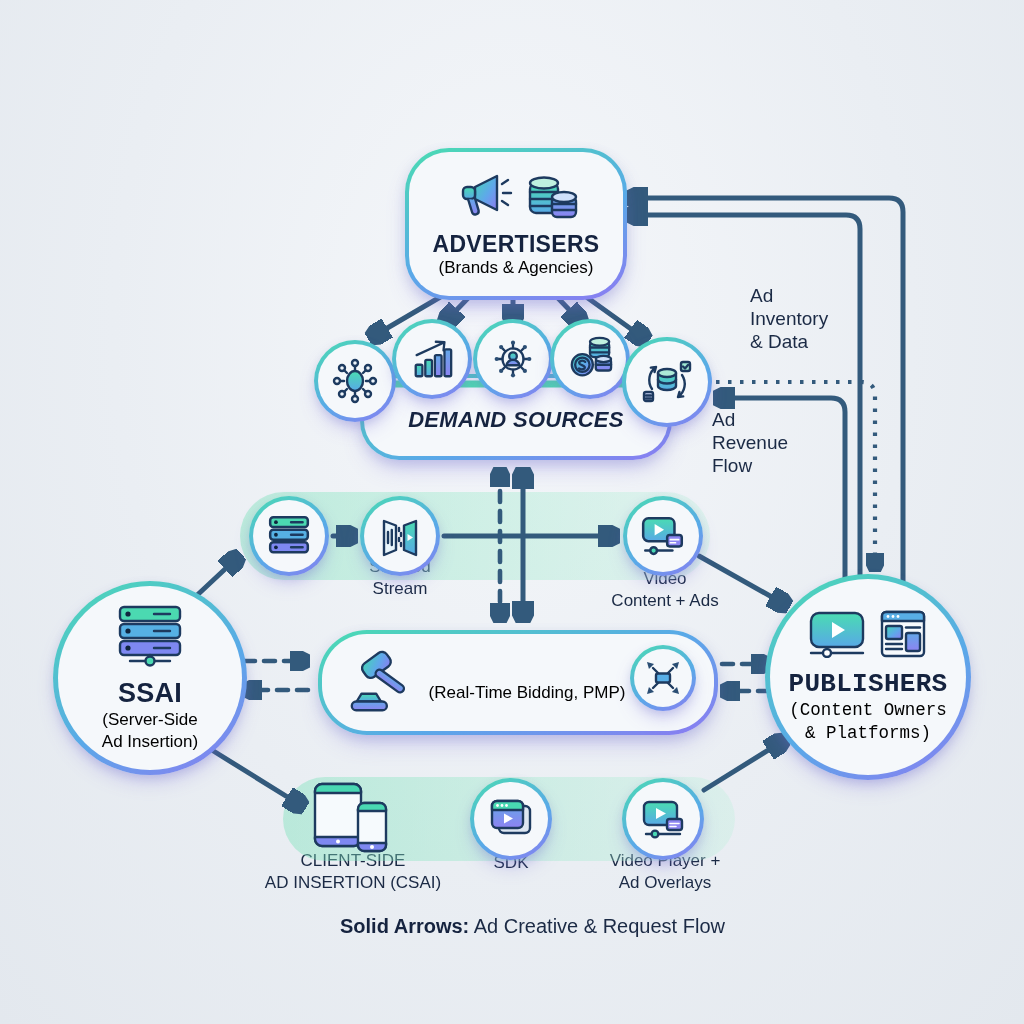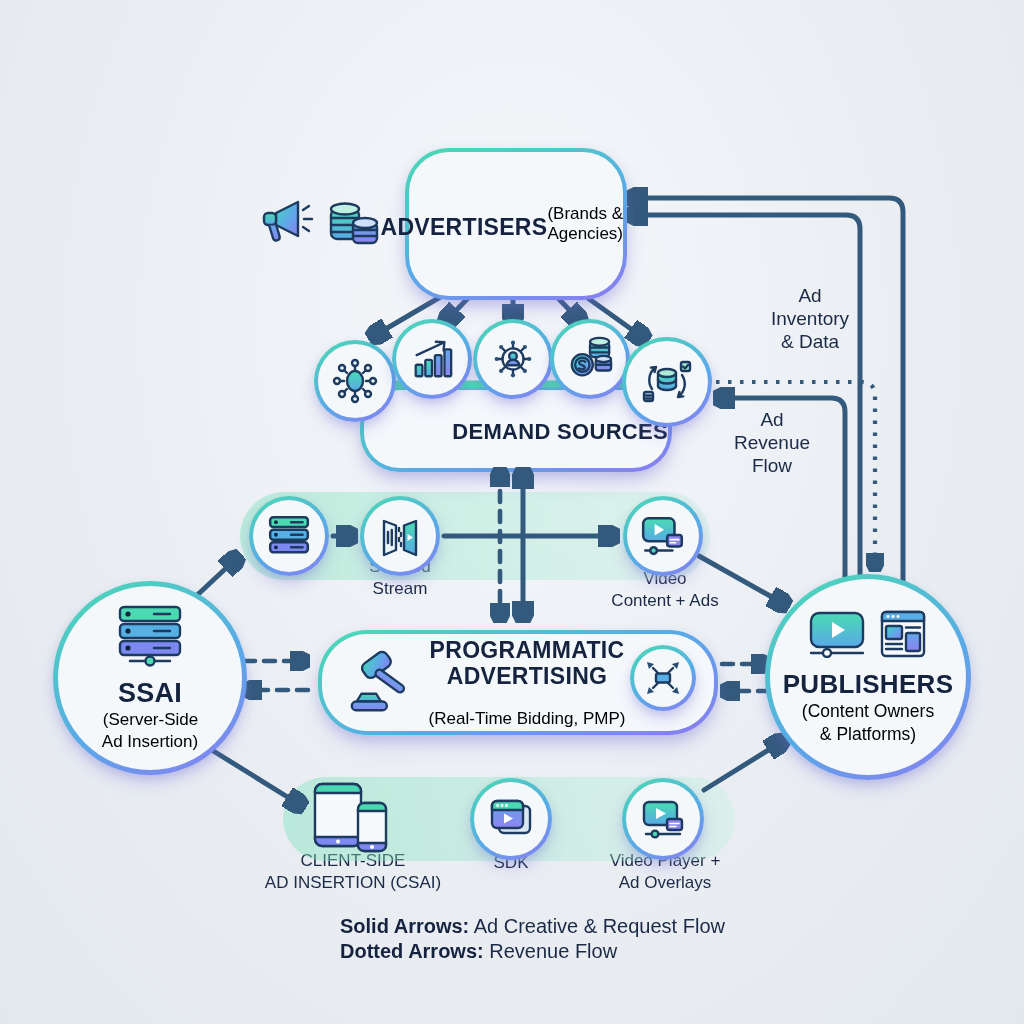--- a/index.html
+++ b/index.html
@@ -4,33 +4,33 @@
 <style>
   html,body{margin:0;padding:0;}
   body{font-family:"Liberation Sans", sans-serif; background:#dfe3e9;}
   .canvas{position:relative;width:1024px;height:1024px;overflow:hidden;
     background:radial-gradient(ellipse at 50% 32%, #f5f7fa 0%, #eaeef3 55%, #e3e8ee 100%);}
   .title{position:absolute;top:28px;left:0;width:100%;margin:0;text-align:center;
     font-size:35px;line-height:46px;font-weight:800;color:#1a2a4c;letter-spacing:.4px;}
   
   .gbox{position:absolute;padding:4px;background:linear-gradient(160deg,#4adcb2 0%,#59a9e8 55%,#8d7bf2 100%);
     box-shadow:0 12px 24px -8px rgba(125,110,225,.45), 0 4px 12px rgba(90,110,160,.16);}
-  .gbox-inner{width:100%;height:100%;background:#f5f8fb;display:flex;flex-direction:row;
-    align-items:center;justify-content:flex-end;box-sizing:border-box;}
+  .gbox-inner{width:100%;height:100%;background:#f5f8fb;display:flex;flex-direction:column;
+    align-items:center;justify-content:center;box-sizing:border-box;}
   
   .circle{position:absolute;border-radius:50%;padding:4px;box-sizing:border-box;
     background:linear-gradient(150deg,#4adcb2 0%,#59a9e8 58%,#8d7bf2 100%);
     box-shadow:0 10px 20px -6px rgba(125,110,225,.42), 0 3px 8px rgba(90,110,160,.15);}
   .circle-inner{width:100%;height:100%;border-radius:50%;background:#f5f8fb;display:flex;
     flex-direction:column;align-items:center;justify-content:center;}
   .band{position:absolute;background:linear-gradient(90deg, rgba(120,226,185,.42), rgba(185,240,218,.30));}
   .node-title{font-weight:800;color:#15233f;letter-spacing:.3px;}
   .node-sub{color:#000000;}
   .lbl{position:absolute;text-align:center;color:#1b2a45;font-size:17px;line-height:22px;}
-  .flow-label{position:absolute;text-align:center;color:#1b2a45;font-size:19px;line-height:23px;}
+  .flow-label{position:absolute;color:#1b2a45;font-size:19px;line-height:23px;}
   .legend{position:absolute;left:340px;top:914px;font-size:20px;line-height:25px;color:#1b2a45;}
   .legend .b{font-weight:800;color:#15233f;}
   .arrows{position:absolute;left:0;top:0;z-index:2;pointer-events:none;}
   .arrows path{fill:none;stroke:#335a7c;stroke-width:5;stroke-linecap:round;}
   .arrows .dashed{stroke-dasharray:11 9;stroke-width:4.6;}
   .arrows .dotted{stroke-dasharray:3.5 8.5;stroke-width:4.2;stroke-linecap:butt;}
   .arrows .conn-green{stroke:#4fdcb0;stroke-width:7;}
   .z1{z-index:1;} .z3{position:absolute;z-index:3;} .gbox,.circle{z-index:3;}
   .icon-row{display:flex;align-items:center;gap:10px;}
   svg .st{stroke:#1d3a5f;stroke-width:2.4;fill:none;stroke-linecap:round;stroke-linejoin:round;}
@@ -57,21 +57,21 @@
         <stop offset="0" stop-color="#63a8e8"></stop>
           <stop offset="1" stop-color="#8d83f2"></stop>
       </linearGradient>
     </defs>
   </svg>
 
 
   <div class="band z1" style="left:240px;top:492px;width:470px;height:88px;border-radius:44px;"></div>
   <div class="band z1" style="left:283px;top:777px;width:452px;height:84px;border-radius:42px;"></div>
 
-  <div class="gbox z1" style="left:360px;top:386px;width:304px;height:78px;border-radius:39px;z-index:1;">
+  <div class="gbox z1" style="left:360px;top:374px;width:304px;height:78px;border-radius:39px;z-index:1;font-style:italic;">
     <div class="gbox-inner" style="border-radius:35px;padding-top:6px;">
       <div class="node-title" style="font-size:22px;">DEMAND SOURCES</div>
     </div>
   </div>
 
   <svg class="arrows" width="1024" height="1024" viewBox="0 0 1024 1024">
     <defs>
       <marker id="ah" viewBox="0 0 8 8" refX="6.4" refY="4" markerWidth="4.4" markerHeight="4.4" orient="auto-start-reverse">
         <path d="M0.6 0.6 L7.6 4 L0.6 7.4 Z" fill="#335a7c"></path>
       </marker>
@@ -258,58 +258,54 @@
       <rect x="8" y="20" width="60" height="14" rx="4" fill="#56b0e4" class="stf"></rect>
       <rect x="8" y="37" width="60" height="14" rx="4" fill="#7e88f1" class="stf"></rect>
       <circle cx="16" cy="10" r="2.6" fill="#10253f"></circle>
           <circle cx="16" cy="27" r="2.6" fill="#10253f"></circle>
           <circle cx="16" cy="44" r="2.6" fill="#10253f"></circle>
       <path d="M42 10 h16 M42 27 h16 M42 44 h16" class="st"></path>
       <path d="M38 51 V57 M18 57 H58" class="st"></path>
       <circle cx="38" cy="57" r="4.5" fill="#4bd9b1" class="stf"></circle>
     </svg>
     <div class="node-title" style="font-size:27px;margin-top:8px;text-align:right;">SSAI</div>
-    <div class="node-sub" style="font-size:17px;line-height:22px;text-align:right;">
+    <div class="node-sub" style="font-size:17px;line-height:22px;text-align:center;">
       <span>(Server-Side</span><br>
       <span>Ad Insertion)</span>
     </div>
   </div>
     </div>
 
   <div class="gbox" style="left:318px;top:630px;width:392px;height:97px;border-radius:49px;">
     <div class="gbox-inner" style="border-radius:45px;flex-direction:row;justify-content:flex-start;padding:0 78px 0 22px;">
       <svg width="74" height="66" viewBox="0 0 76 66" style="flex:none;">
         <rect x="18" y="6" width="30" height="17" rx="6" fill="url(#gA)" class="stf" transform="rotate(-36 33 14)"></rect>
         <rect x="30" y="27" width="34" height="8" rx="4" fill="url(#gP)" class="stf" transform="rotate(36 47 31)"></rect>
         <path d="M13 52 l5 -8 h15 l5 8 z" fill="url(#gT)" class="stf"></path>
         <rect x="8" y="52" width="36" height="9" rx="4.5" fill="url(#gP)" class="stf"></rect>
       </svg>
       <div style="flex:1;text-align:center;">
-        <div class="node-title" style="font-size:23px;line-height:26px;">
-          <span>PROGRAMMATIC</span><br>
-          <span>ADVERTISING</span>
-        </div>
         <div class="node-sub" style="font-size:17px;margin-top:20px;">(Real-Time Bidding, PMP)</div>
       </div>
     </div>
   </div>
   <div class="circle" style="left:630px;top:645px;width:66px;height:66px;">
       <div class="circle-inner">
     <svg width="44" height="44" viewBox="0 0 44 44">
       <path d="M27 17 L32 12 M17 17 L12 12 M27 27 L32 32 M17 27 L12 32" class="st"></path>
       <path d="M0 -3.6 L6.4 0 L0 3.6 Z" transform="translate(33.5 10.5) rotate(-45)" fill="#2b4e74"></path>
       <path d="M0 -3.6 L6.4 0 L0 3.6 Z" transform="translate(10.5 10.5) rotate(-135)" fill="#2b4e74"></path>
       <path d="M0 -3.6 L6.4 0 L0 3.6 Z" transform="translate(33.5 33.5) rotate(45)" fill="#2b4e74"></path>
       <path d="M0 -3.6 L6.4 0 L0 3.6 Z" transform="translate(10.5 33.5) rotate(135)" fill="#2b4e74"></path>
       <rect x="15" y="17.5" width="14" height="9" rx="2" fill="#58aee6" class="stf"></rect>
     </svg>
   </div>
     </div>
 
-  <div class="circle" style="left:765px;top:574px;width:206px;height:206px;padding:5px;">
+  <div class="circle" style="left:765px;top:574px;width:206px;height:206px;padding:5px;font-family:Liberation Mono, monospace;">
       <div class="circle-inner">
     <div class="icon-row" style="gap:12px;">
       <svg width="58" height="48" viewBox="0 0 58 46">
         <rect x="2" y="2" width="52" height="34" rx="8" fill="url(#gT)" class="stf"></rect>
         <path d="M23 11 l13 8 -13 8 z" fill="#fff"></path>
         <path d="M2 42 H54" class="st"></path>
         <circle cx="18" cy="42" r="4" fill="#fff" class="stf"></circle>
       </svg>
       <svg width="48" height="50" viewBox="0 0 48 50">
         <rect x="3" y="3" width="42" height="44" rx="4" fill="#f6fafd" class="stf"></rect>
@@ -390,16 +386,15 @@
     <span>&amp; Data</span>
   </div>
   <div class="flow-label" style="left:712px;top:408px;width:120px;">
     <span>Ad</span><br>
     <span>Revenue</span><br>
     <span>Flow</span>
   </div>
 
   <div class="legend">
     <div><span class="b">Solid Arrows:</span> <span>Ad Creative &amp; Request Flow</span></div>
-    <div><span class="b">Dotted Arrows:</span> <span>Revenue Flow</span></div>
   </div>
 
 </div>
 
 </body></html>

